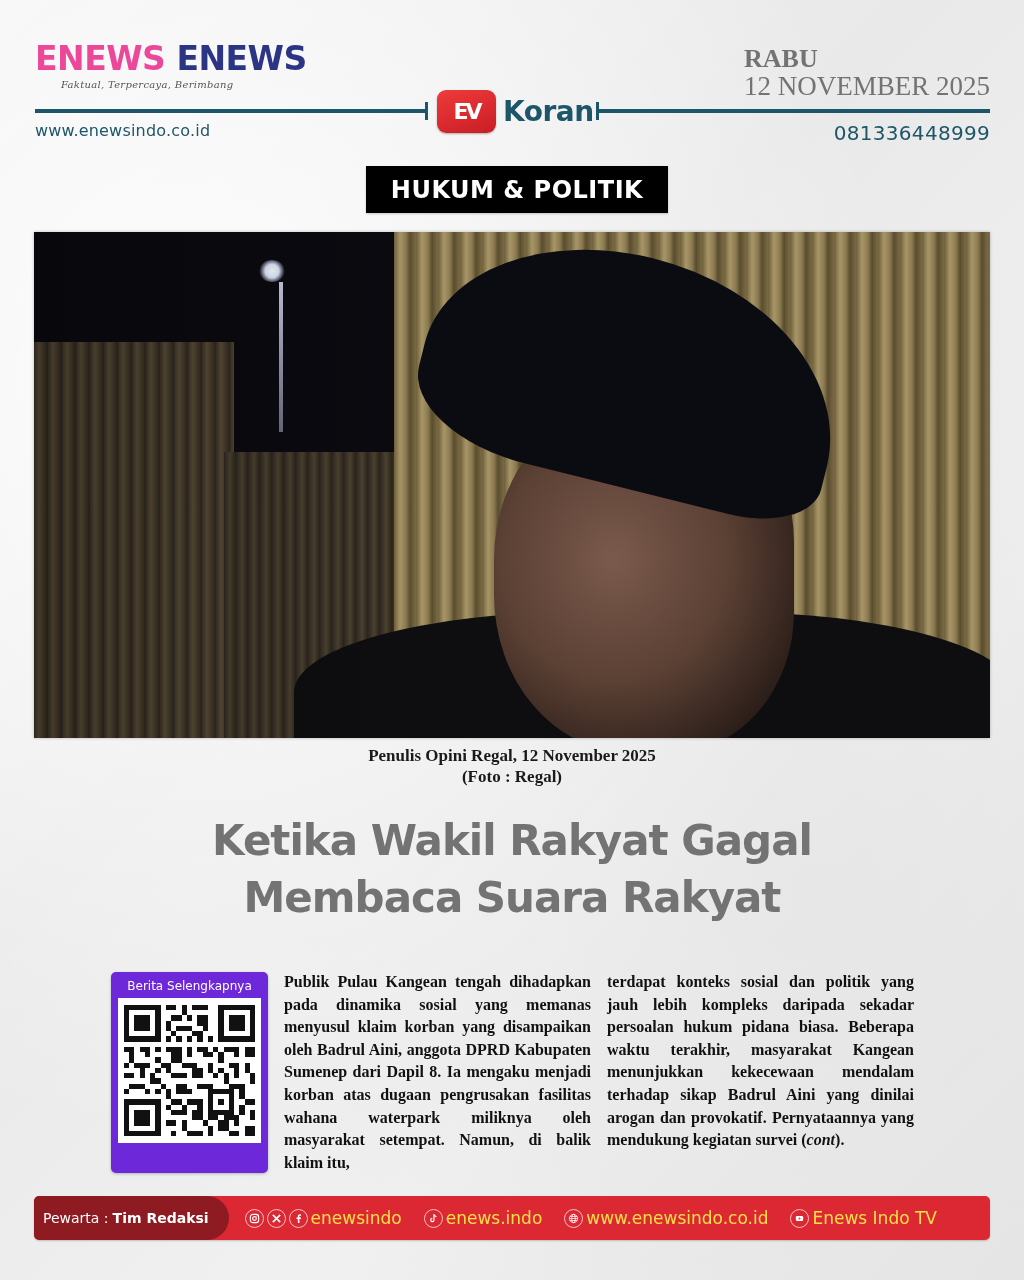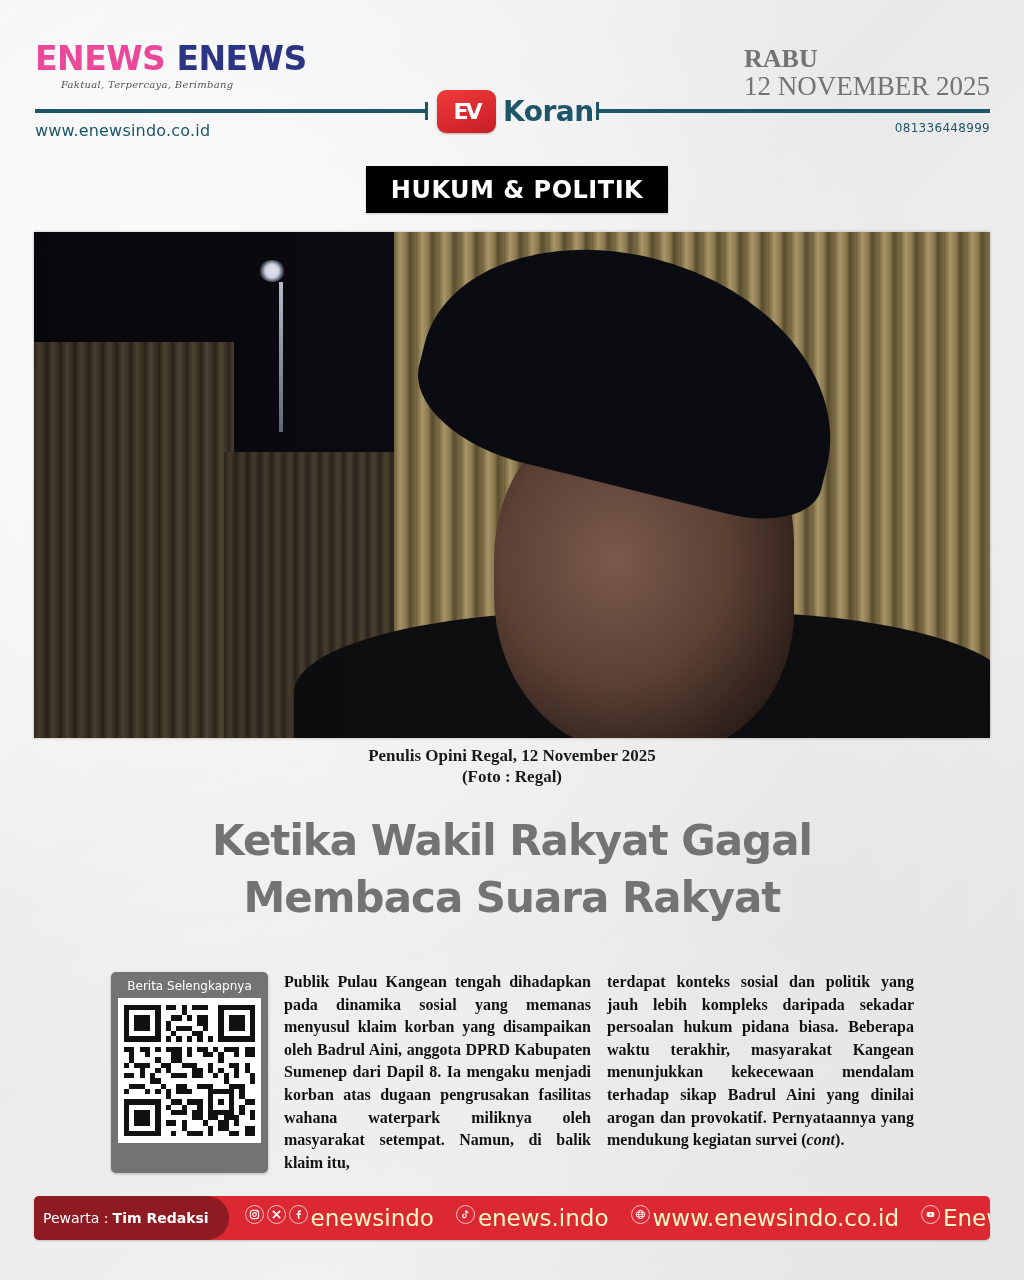--- a/index.html
+++ b/index.html
@@ -28,21 +28,21 @@
     .rule.right { left: 597px; width: 393px; }
     .rule-cap { position: absolute; top: 102px; width: 3px; height: 18px; background: #1d5668; }
     .rule-cap.l { left: 425px; }
     .rule-cap.r { left: 596px; }
 
     .koran { position: absolute; left: 437px; top: 90px; display: flex; align-items: center; }
     .ev-logo { width: 59px; height: 43px; background: linear-gradient(160deg, #ef3b3b, #c81d25); border-radius: 9px; color: #fff; font-family: "DejaVu Sans", sans-serif; font-weight: bold; font-size: 22px; display: flex; align-items: center; justify-content: center; letter-spacing: -3px; box-shadow: 0 1px 2px rgba(0,0,0,0.3); }
     .koran-label { font-family: "DejaVu Sans", sans-serif; font-weight: bold; font-size: 28px; color: #1d5668; margin-left: 7px; letter-spacing: -0.5px; }
 
     .site-url { position: absolute; left: 35px; top: 121px; font-family: "DejaVu Sans", sans-serif; font-size: 16px; color: #1d5668; letter-spacing: 0.2px; }
-    .phone { position: absolute; right: 34px; top: 121px; font-family: "DejaVu Sans", sans-serif; font-size: 12px; color: #1d5668; letter-spacing: 0.3px; }
+    .phone { position: absolute; right: 34px; top: 121px; font-family: "DejaVu Sans", sans-serif; font-size: 20px; color: #1d5668; letter-spacing: 0.3px; }
 
     .category { position: absolute; left: 366px; top: 166px; width: 302px; height: 47px; background: #000000; border-radius: 0; color: #fff; font-family: "DejaVu Sans", sans-serif; font-weight: bold; font-size: 24px; display: flex; align-items: center; justify-content: center; letter-spacing: 0.5px; box-shadow: 0 1px 2px rgba(0,0,0,0.2); }
 
     
     .photo { position: absolute; left: 34px; top: 232px; width: 956px; height: 506px; overflow: hidden; box-shadow: 0 0 3px rgba(0,0,0,0.25); background: #1a1a1a; }
     .photo .bamboo { position: absolute; left: 360px; top: 0; right: 0; bottom: 0;
       background: repeating-linear-gradient(90deg, #6e5f3a 0px, #a89668 6px, #8b7a50 12px, #5a4d2e 16px, #7b6b44 22px); }
     .photo .bamboo-left { position: absolute; left: 0; top: 110px; width: 200px; bottom: 0;
       background: repeating-linear-gradient(90deg, #3a3226 0px, #5b4e38 5px, #43392a 10px, #2e271c 14px); }
     .photo .bamboo-mid { position: absolute; left: 190px; top: 220px; width: 180px; bottom: 0;
@@ -54,35 +54,35 @@
     .photo .face { position: absolute; left: 460px; top: 170px; width: 300px; height: 350px; background: radial-gradient(ellipse at 40% 45%, #7a5a4c 0%, #5b4034 45%, #2a1d18 80%); border-radius: 45% 40% 40% 45%; }
     .photo .shirt { position: absolute; left: 260px; top: 380px; width: 720px; height: 200px; background: #0e0e10; border-radius: 40% 40% 0 0; }
     .photo .glasses { position: absolute; left: 468px; top: 185px; width: 160px; height: 50px; border: 3px solid #1b1b1b; border-radius: 8px; transform: rotate(8deg); }
     .photo-overlay { position: absolute; inset: 0; background: linear-gradient(90deg, rgba(0,0,0,0.25), rgba(0,0,0,0) 40%); }
 
     .caption { position: absolute; left: 0; width: 1024px; top: 745px; text-align: center; font-family: "Liberation Serif", serif; font-weight: bold; font-size: 17px; line-height: 21px; color: #1a1a1a; }
 
     .headline { position: absolute; left: 0; width: 1024px; top: 812px; text-align: center; font-family: "DejaVu Sans", sans-serif; font-weight: bold; font-size: 42px; line-height: 57px; color: #737373; letter-spacing: -1px; }
 
     
-    .qr-card { position: absolute; left: 111px; top: 972px; width: 157px; height: 201px; background: #737373; border-radius: 5px; padding: 5px 7px 7px; box-shadow: 0 1px 3px rgba(0,0,0,0.25); }
+    .qr-card { position: absolute; left: 111px; top: 972px; width: 157px; height: 201px; background: #6d28d9; border-radius: 5px; padding: 5px 7px 7px; box-shadow: 0 1px 3px rgba(0,0,0,0.25); }
     .qr-title { color: #fff; font-family: "DejaVu Sans", sans-serif; font-size: 12px; text-align: center; height: 18px; line-height: 18px; }
     .qr-box { background: #fff; width: 143px; height: 145px; margin-top: 3px; padding: 6px; }
     .qr-box svg { display: block; width: 131px; height: 133px; }
 
     
     .body-col { position: absolute; top: 971px; width: 307px; font-family: "Liberation Serif", serif; font-weight: bold; font-size: 16px; line-height: 22.6px; text-align: justify; color: #111; }
     .body-col.c1 { left: 284px; }
     .body-col.c2 { left: 607px; }
 
     
     .footer { position: absolute; left: 34px; top: 1196px; width: 956px; height: 44px; background: #dc2832; border-radius: 5px; display: flex; align-items: center; overflow: hidden; box-shadow: 0 1px 2px rgba(0,0,0,0.2); }
     .reporter { height: 44px; background: #8e1a22; border-radius: 5px 22px 22px 5px; padding: 0 20px 0 9px; display: flex; align-items: center; color: #fff; font-family: "DejaVu Sans", sans-serif; font-size: 14px; white-space: nowrap; }
     .reporter b { font-weight: bold; margin-left: 4px; }
-    .social { display: flex; align-items: flex-start; color: #fef9c3; font-family: "DejaVu Sans", sans-serif; font-size: 23px; margin-left: 16px; white-space: nowrap; }
+    .social { display: flex; align-items: flex-end; color: #fde047; font-family: "DejaVu Sans", sans-serif; font-size: 17px; margin-left: 16px; white-space: nowrap; }
     .social + .social { margin-left: 22px; }
     .ico { width: 19px; height: 19px; border: 1px solid rgba(255,255,255,0.7); border-radius: 50%; display: inline-flex; align-items: center; justify-content: center; font-size: 11px; font-weight: bold; color: #fff; margin-right: 3px; }
     .ico svg { width: 11px; height: 11px; }
   </style>
 </head>
 <body>
 
 <div class="brand">
   <div class="brand-name">
     <span class="red">ENEWS</span>

